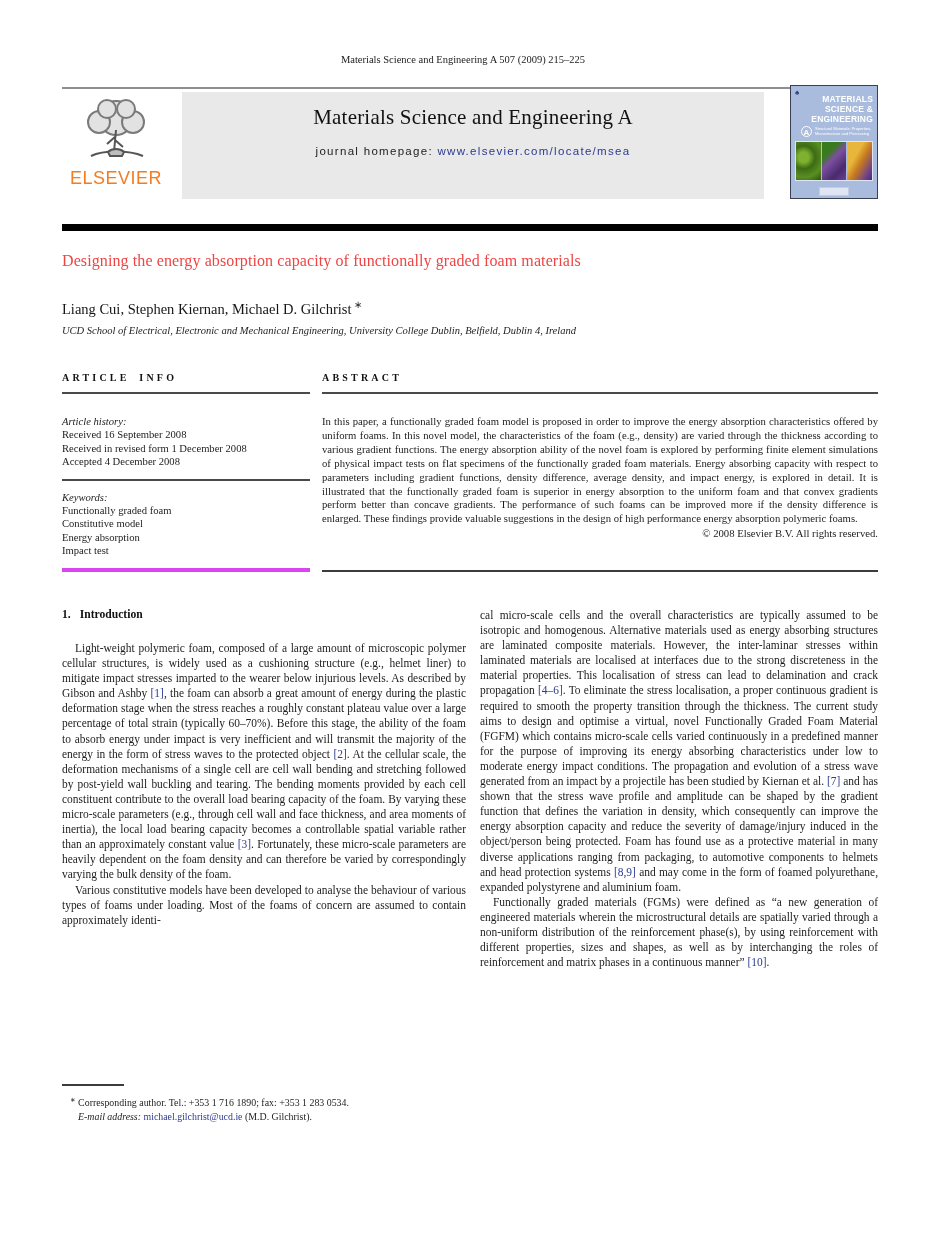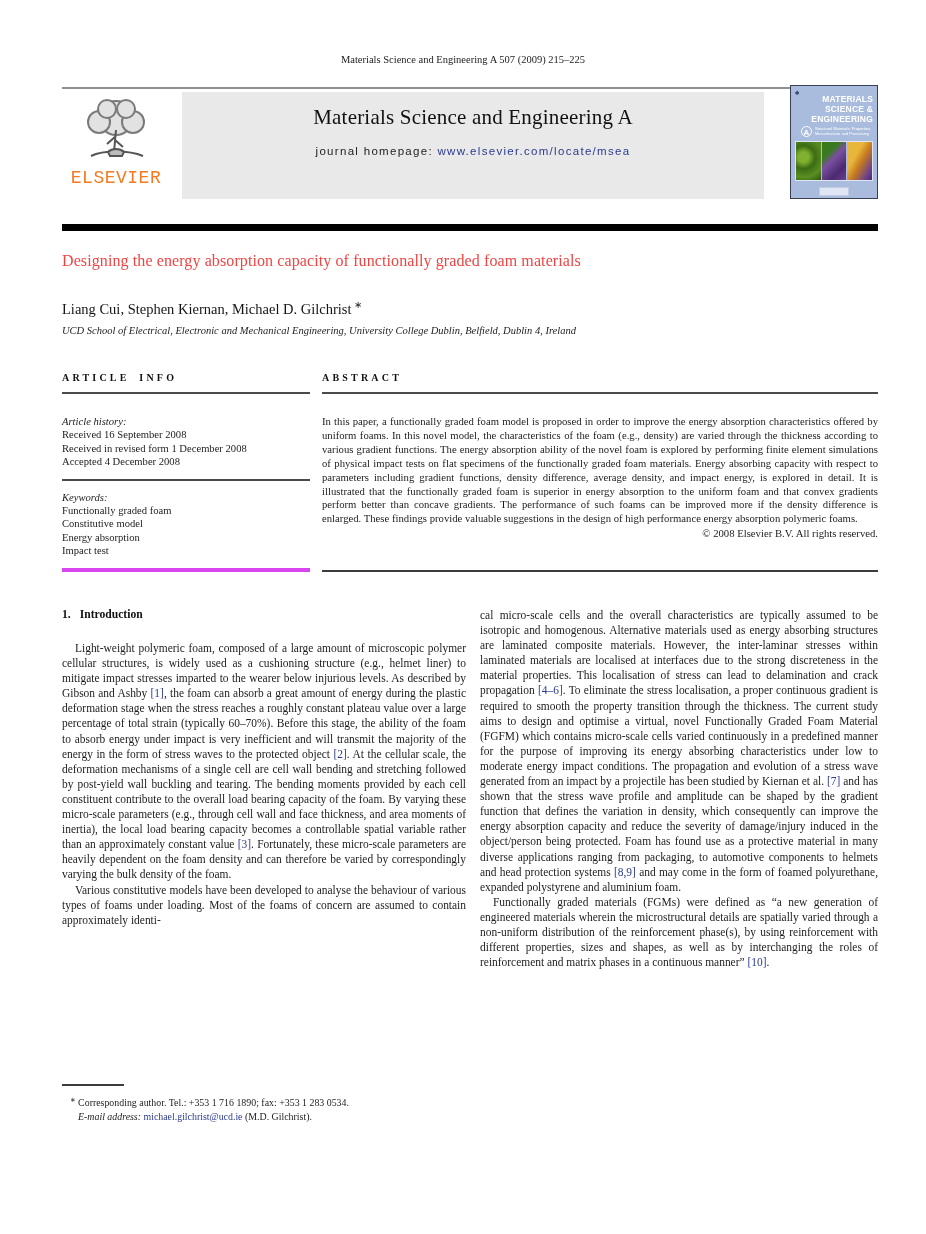--- a/index.html
+++ b/index.html
@@ -14,21 +14,21 @@
   body{font-family:"Liberation Serif",serif;color:var(--ink);}
   #page{position:relative;width:926px;height:1138px;margin:0 auto;background:#fff;overflow:hidden;}
 
   .running-head{position:absolute;top:54px;left:0;width:926px;text-align:center;font-size:10.5px;color:#222;}
 
   .top-rule{position:absolute;top:87px;left:62px;width:816px;height:2px;background:#8f8f8f;}
 
   .header-band{position:absolute;top:92px;left:62px;width:816px;height:107px;}
   .logo-block{position:absolute;left:0;top:0;width:108px;height:107px;text-align:center;}
   .logo-tree{display:block;margin:0 auto;}
-  .elsevier-word{font-family:Liberation Mono, monospace;font-size:18px;letter-spacing:0.5px;color:var(--elsevier-orange);line-height:1;margin-top:1px;}
+  .elsevier-word{font-family:Liberation Sans, sans-serif;font-size:18px;letter-spacing:0.5px;color:var(--elsevier-orange);line-height:1;margin-top:1px;}
 
   .gray-box{position:absolute;left:120px;top:0;width:582px;height:107px;background:var(--gray-band);text-align:center;}
   .contents-line{font-family:"Liberation Sans",sans-serif;font-size:11.5px;margin-top:10px;color:#222;}
   .journal-title{font-size:21px;color:#111;margin-top:13px;letter-spacing:0.2px;}
   .homepage-line{font-family:"Liberation Sans",sans-serif;font-size:11.5px;letter-spacing:1.3px;margin-top:15px;color:#222;}
 
   .cover-box{position:absolute;right:0;top:-7px;width:88px;height:114px;background:var(--cover-bg);border:1px solid #3a3f52;padding:3px 4px;font-family:"Liberation Sans",sans-serif;}
   .cover-mini-tree{position:absolute;left:4px;top:3px;width:8px;height:12px;color:#2d3a6e;font-size:8px;line-height:1;}
   .cover-title{color:#fff;font-weight:bold;font-size:8.5px;line-height:1.15;text-align:right;margin-top:6px;letter-spacing:0.2px;}
   .cover-arow{display:flex;align-items:center;margin-top:2px;}

